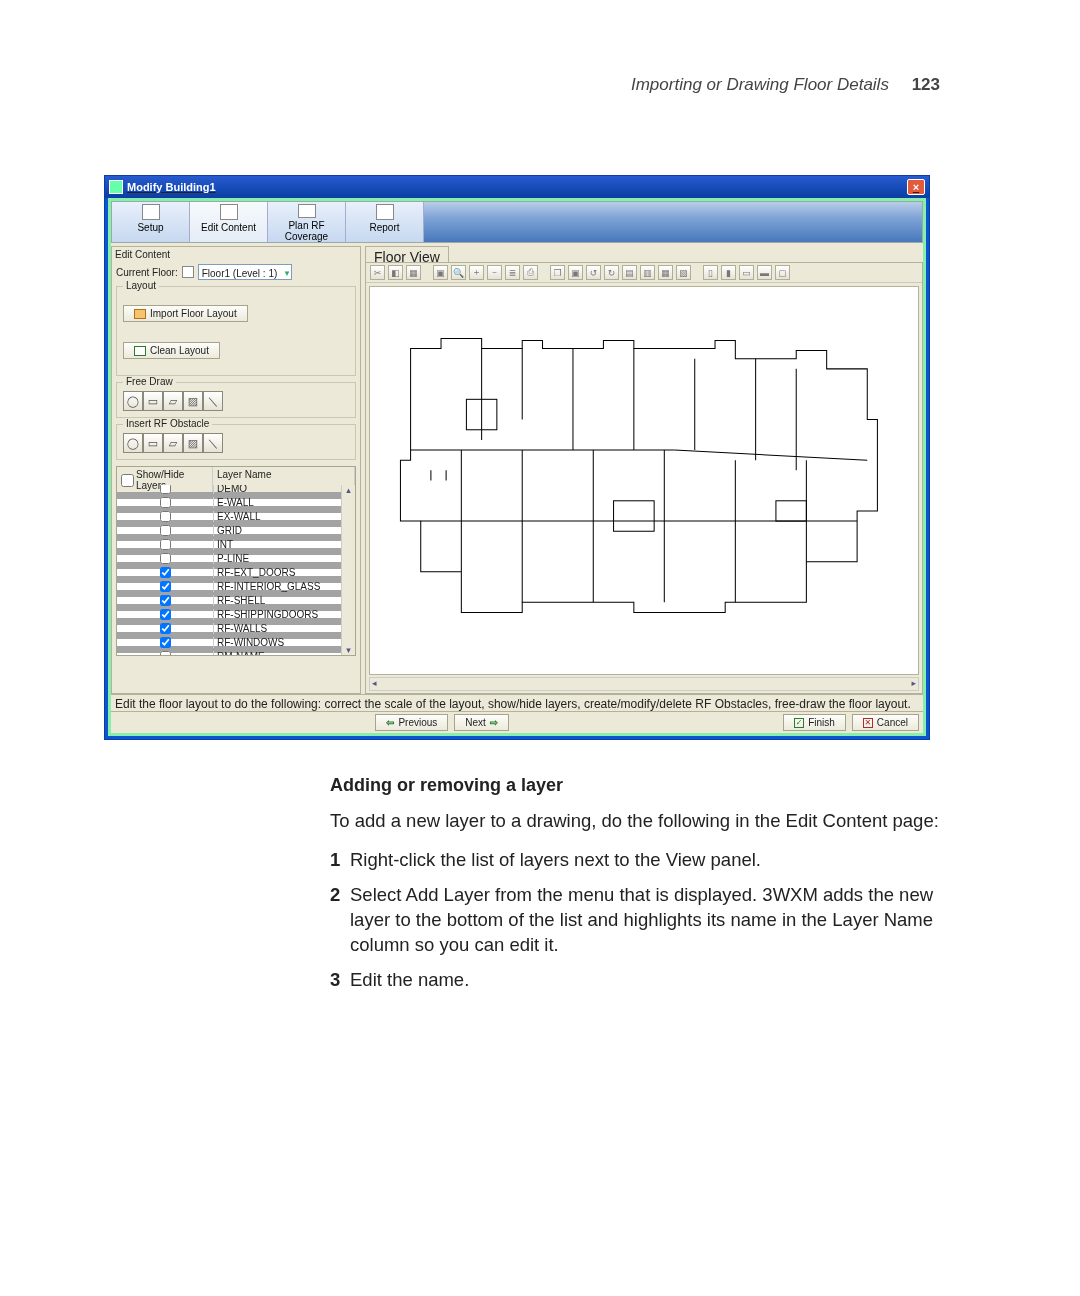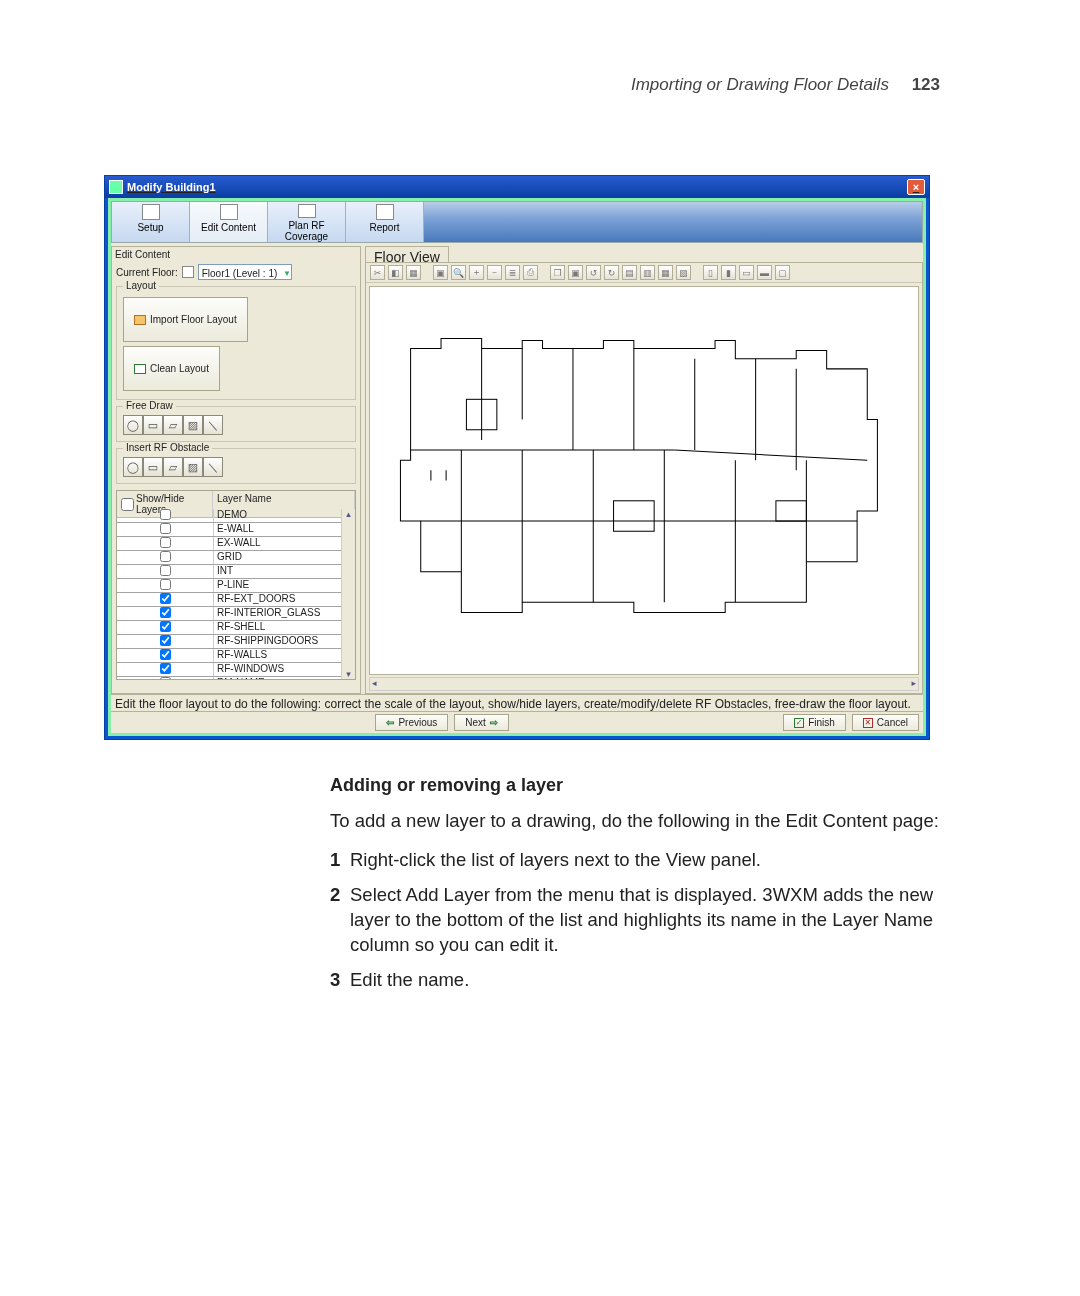--- a/index.html
+++ b/index.html
@@ -108,38 +108,38 @@
   }
   .combo {
     border:1px solid #7f9db9;background:#fff;height:16px;font-size:10px;
     padding:2px 14px 0 3px;position:relative;display:inline-flex;align-items:center;
   }
   .combo::after { content:"▾"; position:absolute; right:2px; font-size:9px; color:#3a6; }
   .btn {
     border:1px solid #a7a48c;
     background:linear-gradient(#fdfdfb,#eceadb);
     font-size:10px;
-    padding:16px 10px;
+    padding:2px 10px;
     display:inline-flex;align-items:center;gap:4px;
-    margin:2px 0;
+    margin:10px 0;
   }
   .btn .bic{width:12px;height:10px;border:1px solid #b07020;background:#f6c46a;}
   .drawrow { display:flex;gap:0; }
   .drawrow .dbtn {
     width:20px;height:20px;border:1px solid #8a8a7a;
     background:linear-gradient(#fff,#e6e3d4);
     display:flex;align-items:center;justify-content:center;font-size:11px;color:#555;
   }
   .layers-table {
     border:1px solid #a9a690;width:100%;height:190px;overflow:hidden;position:relative;background:#fff;
   }
   .lt-head { display:flex; background:#ece9d8;border-bottom:1px solid #bbb;font-size:10px;}
   .lt-head div{ padding:2px 4px;border-right:1px solid #ccc;}
   .lt-body { position:absolute;left:0;right:14px;top:18px;bottom:0;overflow:hidden;}
-  .lt-row { display:flex;height:14px;border-bottom:1px solid #a3a3a3;font-size:10px;}
+  .lt-row { display:flex;height:14px;align-items:center;border-bottom:7px solid #a3a3a3;font-size:10px;}
   .lt-cb { width:96px;display:flex;justify-content:center;}
   .lt-cb input{width:11px;height:11px;}
   .lt-nm { border-left:1px solid #ccc;padding-left:3px;flex:1;}
   .lt-scroll {position:absolute;right:0;top:18px;bottom:0;width:14px;background:#ece9d8;border-left:1px solid #ccc; display:flex;flex-direction:column;justify-content:space-between;align-items:center;font-size:9px;color:#558;}
 
   .right-panel {
     flex:1;
     margin:3px 0 0 4px;
     position:relative;
   }

